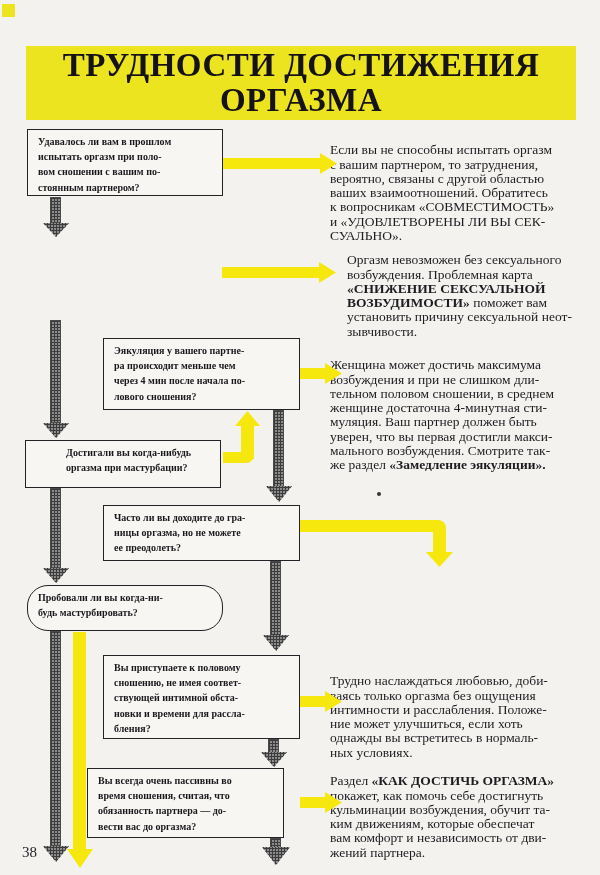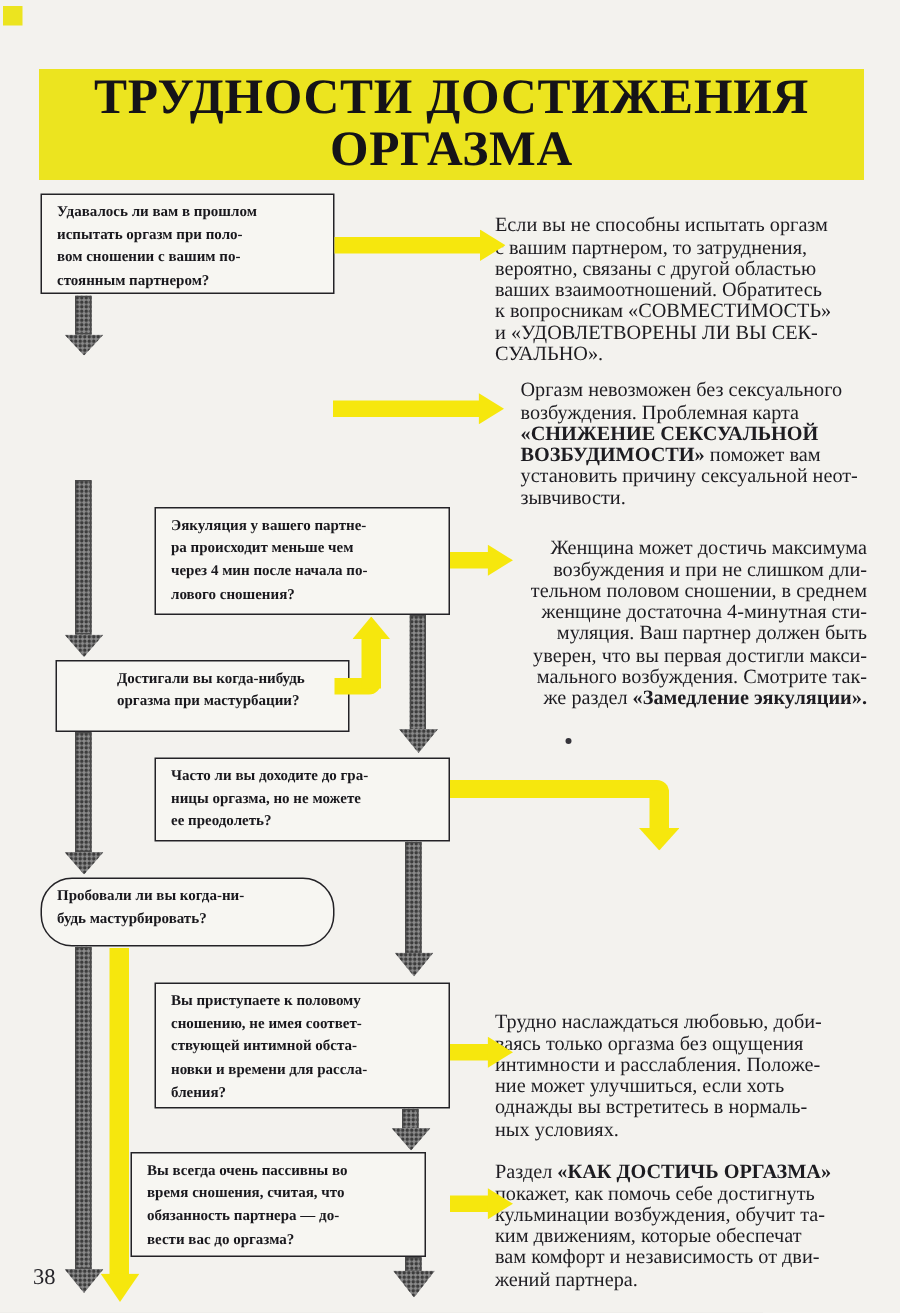--- a/index.html
+++ b/index.html
@@ -115,21 +115,21 @@
   </div>
 
   <div class="abs qbox" style="left:27px;top:129px;width:196px;height:67px;">Удавалось ли вам в прошлом
 испытать оргазм при поло-
 вом сношении с вашим по-
 стоянным партнером?</div>
   <div class="abs qbox" style="left:103px;top:338px;width:197px;height:72px;">Эякуляция у вашего партне-
 ра происходит меньше чем
 через 4 мин после начала по-
 лового сношения?</div>
-  <div class="abs qbox" style="left:37px;top:440px;width:196px;height:48px;padding-left:40px;">Достигали вы когда-нибудь
+  <div class="abs qbox" style="left:25px;top:440px;width:196px;height:48px;padding-left:40px;">Достигали вы когда-нибудь
 оргазма при мастурбации?</div>
   <div class="abs qbox" style="left:103px;top:505px;width:197px;height:56px;">Часто ли вы доходите до гра-
 ницы оргазма, но не можете
 ее преодолеть?</div>
   <div class="abs qbox" style="left:27px;top:585px;width:196px;height:46px;border-radius:21px;">Пробовали ли вы когда-ни-
 будь мастурбировать?</div>
   <div class="abs qbox" style="left:103px;top:655px;width:197px;height:84px;">Вы приступаете к половому
 сношению, не имея соответ-
 ствующей интимной обста-
 новки и времени для рассла-
@@ -149,21 +149,21 @@
 СУАЛЬНО».</span>
   </div>
   <div class="abs para" style="left:347px;top:239px;">
     <span>Оргазм невозможен без сексуального
 возбуждения. Проблемная карта
 </span><span class="b">«СНИЖЕНИЕ СЕКСУАЛЬНОЙ
 ВОЗБУДИМОСТИ»</span><span> поможет вам
 установить причину сексуальной неот-
 зывчивости.</span>
   </div>
-  <div class="abs para" style="left:330px;top:344px;text-align:right;">
+  <div class="abs para" style="left:330px;top:344px;">
     <span>Женщина может достичь максимума
 возбуждения и при не слишком дли-
 тельном половом сношении, в среднем
 женщине достаточна 4-минутная сти-
 муляция. Ваш партнер должен быть
 уверен, что вы первая достигли макси-
 мального возбуждения. Смотрите так-
 же раздел </span><span class="b">«Замедление эякуляции».</span>
   </div>
   <div class="abs para" style="left:330px;top:660px;">

